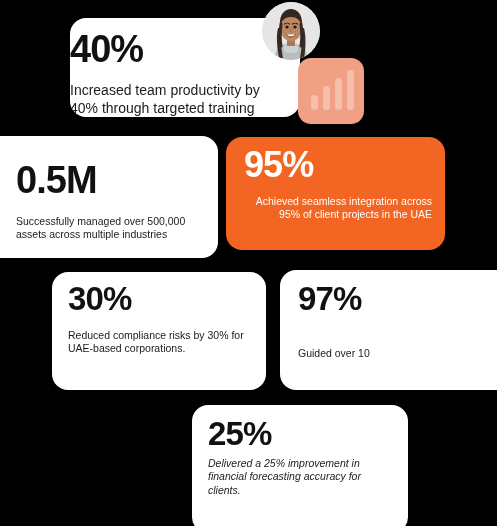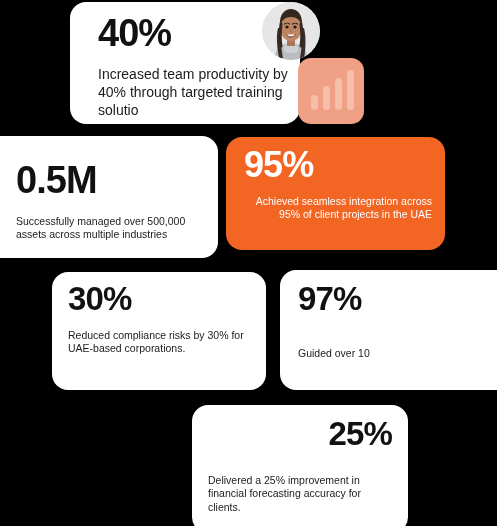--- a/index.html
+++ b/index.html
@@ -38,23 +38,23 @@
     color: #1b1b1b;
     line-height: 1.28;
     font-weight: 400;
   }
   .card.accent { background: #F26522; }
   .card.accent .stat { color: #ffffff; }
   .card.accent .desc { color: #ffffff; text-align: right; }
 
   
   #card-40 {
-    left: 70px; top: 2px;
-    width: 230px; height: 122px;
-    padding: 12px 16px 0 28px;
+    left: 70px; top: 18px;
+    width: 230px; height: 99px;
+    padding: 12px 16px 0 0;
     border-radius: 16px;
   }
   #card-40 .stat { font-size: 38px; }
   #card-40 .desc { font-size: 14px; margin-top: 14px; width: 196px; }
 
   
   #card-05m {
     left: 0px; top: 136px;
     width: 218px; height: 122px;
     padding: 25px 16px 0 16px;
@@ -93,22 +93,22 @@
   #card-20 .stat { font-size: 33px; }
   #card-20 .desc { font-size: 10.5px; margin-top: 32px; width: 180px; }
 
   
   #card-25 {
     left: 192px; top: 405px;
     width: 216px; height: 128px;
     padding: 12px 16px 0 16px;
     border-radius: 16px;
   }
-  #card-25 .stat { font-size: 33px; text-align: right; }
-  #card-25 .desc { font-size: 10.5px; margin-top: 24px; width: 186px; }
+  #card-25 .stat { font-size: 33px; }
+  #card-25 .desc { font-size: 10.5px; margin-top: 7px; width: 186px; font-style: italic; }
 
   
   #avatar {
     position: absolute;
     left: 262px; top: 2px;
     width: 58px; height: 58px;
     border-radius: 50%;
     overflow: hidden;
     background: #e9e9ea;
   }

